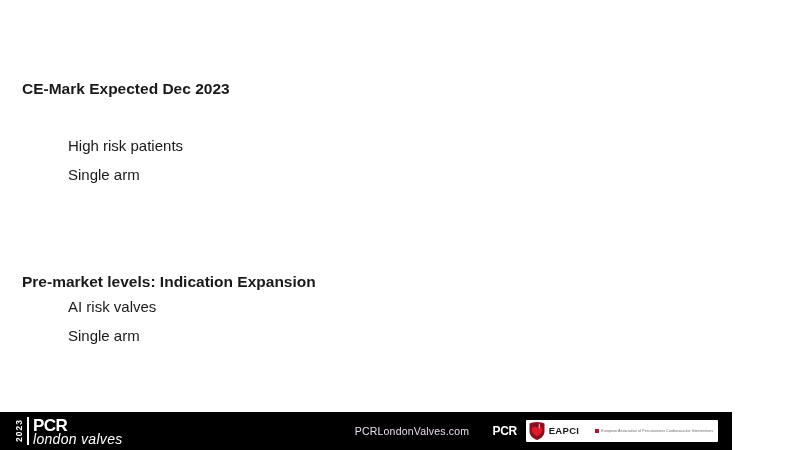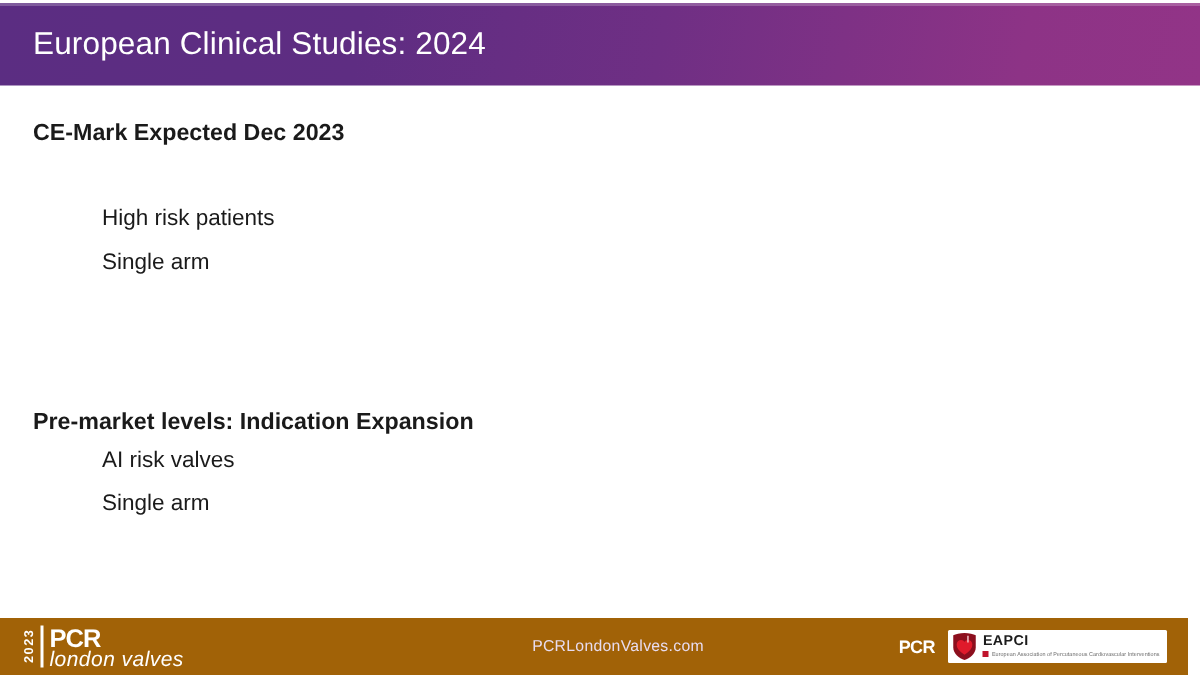--- a/index.html
+++ b/index.html
@@ -85,23 +85,23 @@
   
   .b-cemark { top: 22px; }
   .b-pmcf   { top: 74px; }
   .b-premkt { top: 215px; }
 
   
   .footer-bar {
     position: absolute;
     left: 0;
     top: 412px;
-    width: 792px;
+    width: 732px;
     height: 38px;
-    background: #a16207;
+    background: #000000;
     display: flex;
     align-items: center;
     overflow: hidden;
   }
 
   
   .pcr-logo {
     position: absolute;
     left: 14px;
     top: 5px;
@@ -184,22 +184,23 @@
     padding: 0 5px 0 3px;
     gap: 4px;
   }
   .eapci-shield {
     width: 16px;
     height: 18px;
     flex: 0 0 auto;
   }
   .eapci-text {
     display: flex;
-    flex-direction: column;
+    flex-direction: row;
     justify-content: flex-end;
+    gap: 16px;
   }
   .eapci-name {
     color: #1b1b1b;
     font-weight: bold;
     font-size: 9.5px;
     letter-spacing: 0.3px;
     line-height: 10px;
   }
   .eapci-tag {
     display: flex;
@@ -220,23 +221,20 @@
     white-space: nowrap;
     transform: scale(1, 1.05);
     transform-origin: left center;
   }
 </style>
 </head>
 <body>
 
 <div class="slide">
 
-  <div class="title-bar">
-    <div class="title-text">European Clinical Studies: 2024</div>
-  </div>
 
   <div class="content">
 
     <div class="block b-cemark">
       <div class="heading">CE-Mark Expected Dec 2023</div>
     </div>
 
     <div class="block b-pmcf">
       <div class="sub-item">High risk patients</div>
       <div class="sub-item">Single arm</div>

